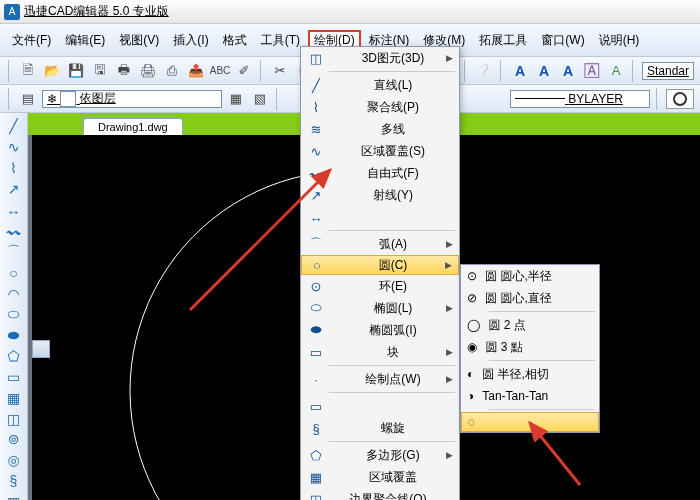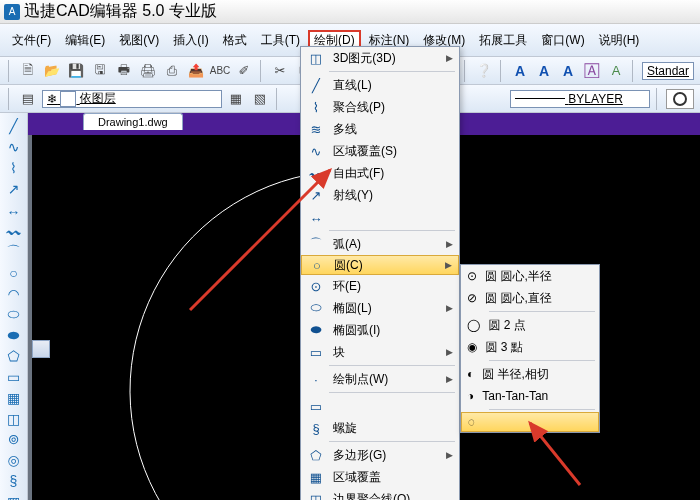--- a/index.html
+++ b/index.html
@@ -1,55 +1,55 @@
 <!DOCTYPE html>
 <html><head>
 <meta charset="utf-8">
 <style>
 * { box-sizing: border-box; margin: 0; padding: 0; font-family: "Microsoft YaHei", SimSun, sans-serif; font-size: 12px; }
 body { width: 700px; height: 500px; overflow: hidden; background: #f0f0f0; position: relative; }
 
 .titlebar { height: 24px; background: linear-gradient(#fefefe,#e6e6e6); display: flex; align-items: center; padding: 0 4px; border-bottom: 1px solid #ccc; }
 .titlebar .app-icon { width: 16px; height: 16px; background: #1a6db3; display: inline-flex; align-items: center; justify-content: center; color: #fff; font-size: 10px; border-radius: 2px; margin-right: 4px; }
-.titlebar .title { font-size: 16px; }
+.titlebar .title { font-size: 12px; text-decoration: underline; }
 
 .menubar { height: 22px; background: linear-gradient(#f5f9ff,#dde8f5); display: flex; align-items: center; padding: 16px 6px; gap: 2px; border-bottom: 1px solid #c0c8d4; }
 .menubar .menu-item { padding: 2px 6px; cursor: default; }
 .menubar .menu-item.hl { border: 2px solid #d93a2b; background: #fff; padding: 0 4px; }
 
 .toolbar1, .toolbar2 { height: 28px; background: linear-gradient(#f5f9ff,#dde8f5); display: flex; align-items: center; padding: 0 6px; gap: 4px; border-bottom: 1px solid #c0c8d4; }
 .tbtn { width: 20px; height: 20px; display: inline-flex; align-items: center; justify-content: center; font-size: 13px; color: #444; }
 .sep { width: 4px; height: 22px; border-left: 1px solid #b0b8c4; margin: 0 2px; }
 .input-box { height: 18px; background: #fff; border: 1px solid #7a92b4; padding: 0 4px; display: inline-flex; align-items: center; text-decoration: underline; }
 .aaa { font-weight: bold; color: #1050b0; font-size: 14px; }
 
 .toolbar2 .layer-color { width: 16px; height: 16px; background: #fff; border: 1px solid #7a92b4; }
 .toolbar2 .bylayer-box { width: 140px; justify-content: flex-start; }
 .toolbar2 .circ-btn { width: 28px; height: 20px; border: 1px solid #999; display: flex; align-items: center; justify-content: center; background: #fff; }
 
 .workspace { display: flex; height: 398px; }
 .left-tools { width: 28px; background: linear-gradient(90deg,#f5f9ff,#dde8f5); border-right: 1px solid #c0c8d4; display: flex; flex-direction: column; align-items: center; padding-top: 4px; gap: 2px; }
 .ltool { width: 20px; height: 20px; display: flex; align-items: center; justify-content: center; color: #1a6db3; font-size: 14px; }
 
 .canvas-area { flex: 1; display: flex; flex-direction: column; background: #6a7380; }
-.tabs { height: 22px; background: #4c1d95; display: flex; align-items: flex-start; padding-left: 55px; }
+.tabs { height: 22px; background: #84cc16; display: flex; align-items: flex-end; padding-left: 55px; }
 .tab { background: #fff; border: 1px solid #8fa6c5; border-bottom: none; padding: 2px 14px; font-size: 11px; border-radius: 3px 3px 0 0; }
 .canvas { flex: 1; background: #000; position: relative; margin: 0 0 0 4px; }
 
 .canvas svg { position: absolute; left: 0; top: 0; }
 
 .attr-tab { position: absolute; left: 32px; top: 340px; width: 18px; background: linear-gradient(#e8edf5,#c8d6ea); border: 1px solid #8fa6c5; writing-mode: vertical-rl; text-align: center; padding: 8px 0; font-size: 11px; }
 
 .dropdown { position: absolute; left: 300px; top: 46px; width: 160px; background: #f4f4f4; border: 1px solid #8a99b0; box-shadow: 2px 2px 6px rgba(0,0,0,0.25); }
 .dropdown .dd-item { height: 22px; display: flex; align-items: center; padding: 0 6px; gap: 8px; position: relative; }
 .dropdown .dd-item.sub::after { content: "▶"; position: absolute; right: 6px; font-size: 9px; color: #555; }
 .dropdown .dd-item.hl { background: linear-gradient(#ffe9a6,#ffd65e); border: 1px solid #d9a93a; height: 20px; }
 .dropdown .dd-sep { height: 1px; background: #c8ccd4; margin: 2px 4px 2px 28px; }
 .dropdown .dd-icon { width: 18px; height: 18px; display: flex; align-items: center; justify-content: center; color: #105090; font-size: 13px; }
-.dropdown .dd-label { flex: 1; }
+.dropdown .dd-label { flex: 1; text-align: center; }
 
 .submenu { position: absolute; left: 460px; top: 264px; width: 140px; background: #f4f4f4; border: 1px solid #8a99b0; box-shadow: 2px 2px 6px rgba(0,0,0,0.25); }
 .submenu .dd-item { height: 22px; display: flex; align-items: center; padding: 0 6px; gap: 8px; }
 .submenu .dd-item.hl { background: linear-gradient(#ffe9a6,#ffd65e); border: 1px solid #d9a93a; height: 20px; }
 .submenu .dd-sep { height: 1px; background: #c8ccd4; margin: 2px 4px 2px 28px; }
 
 .arrow-svg { position: absolute; pointer-events: none; }
 </style>
 </head>
 <body>

